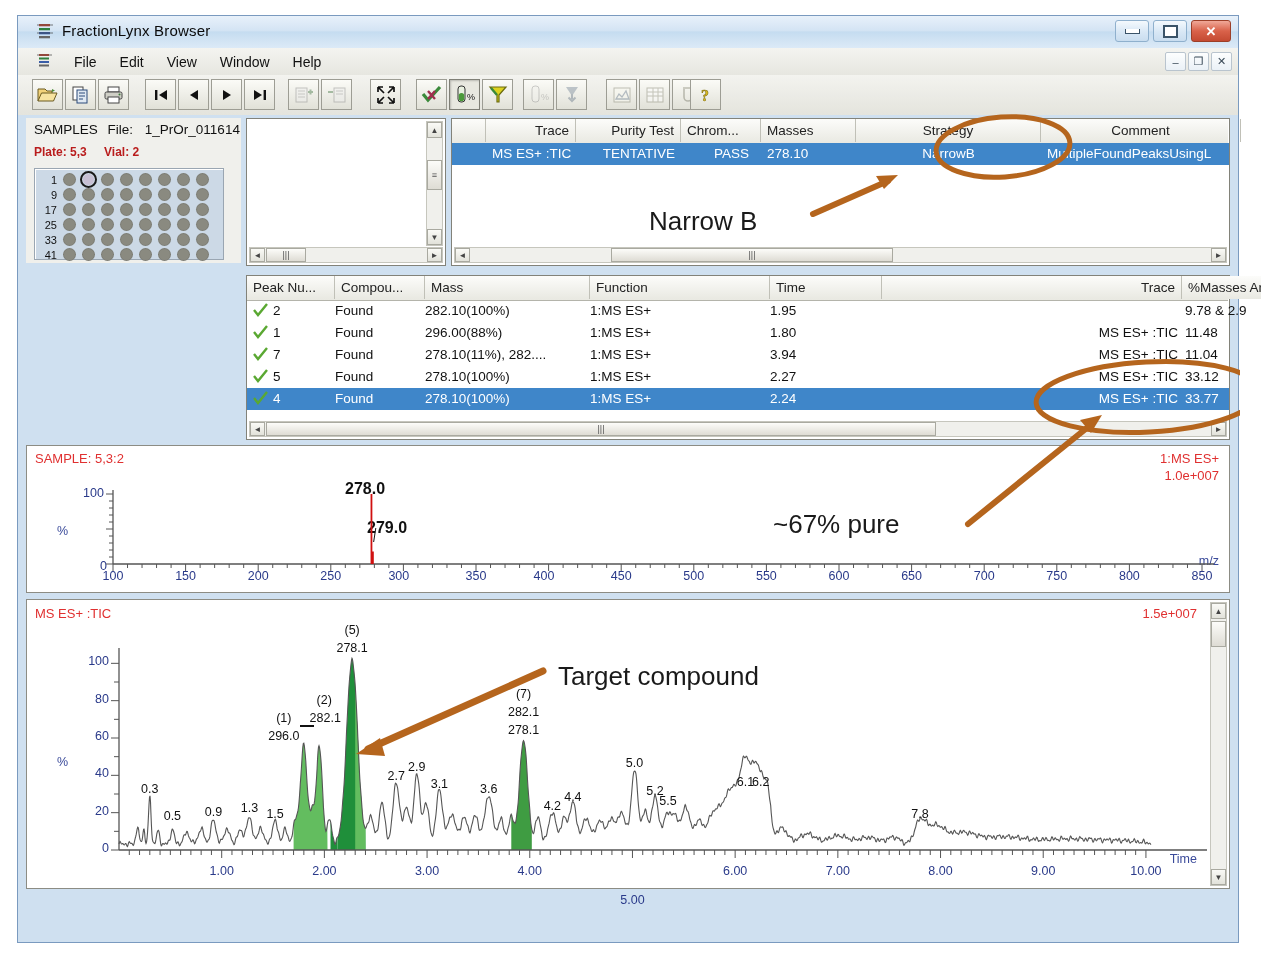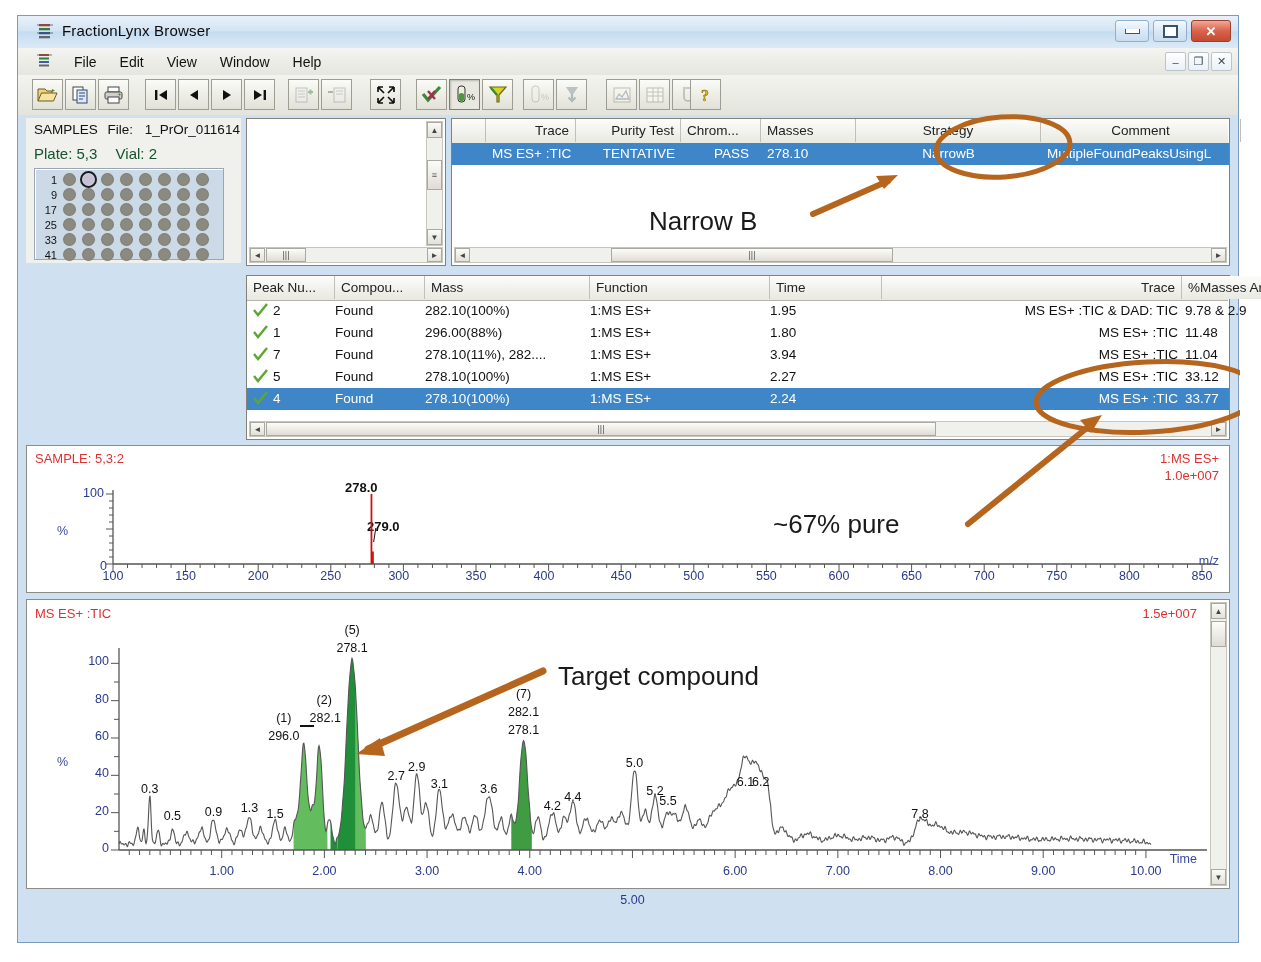--- a/index.html
+++ b/index.html
@@ -77,21 +77,21 @@
   .content{
     position:absolute;left:0;top:99px;right:0;bottom:0;background:#cfe0f0;
   }
   .panel{
     position:absolute;background:#f0f0ec;border:1px solid #a8a89f;box-sizing:border-box;
   }
 
   
   #samples-panel{left:8px;top:3px;width:215px;height:145px;background:#f0f0ec;border:none;}
   .samp-line1{position:absolute;left:8px;top:4px;font-size:13.5px;color:#111;white-space:nowrap;}
-  .samp-line2{position:absolute;left:8px;top:27px;font-size:15px;color:#14532d;}
+  .samp-line2{position:absolute;left:8px;top:27px;font-size:12px;color:#b91c1c;font-weight:bold;}
   .plate{
     position:absolute;left:8px;top:50px;width:190px;height:92px;
     background:#ccd9e6;border:1px solid #9aa6b2;box-sizing:border-box;
     box-shadow:inset 1px 1px 0 #fff;
   }
   .plate-row{position:absolute;left:2px;height:15px;display:flex;align-items:center;}
   .plate-row .rl{width:20px;font-size:11px;color:#111;text-align:right;padding-right:3px;}
   .well{width:11px;height:11px;margin:0 4px;border-radius:50%;background:#8a8a80;
         box-shadow:0 0 0 1px #7d7d74;}
   .well.sel{background:#c8c0d4;box-shadow:none;}
@@ -130,21 +130,21 @@
   .prow.sel .pcell{color:#fff;}
   .tick{position:absolute;left:6px;top:3px;width:15px;height:15px;}
 
   
   #ms-panel{left:8px;top:330px;right:8px;height:148px;background:#fff;border:1px solid #8c8c84;}
   #tic-panel{left:8px;top:484px;right:8px;height:290px;background:#fff;border:1px solid #8c8c84;}
   .redlab{position:absolute;font-size:13px;color:#e03030;white-space:nowrap;}
   .axlab{position:absolute;font-size:12.5px;color:#3a4a9a;}
   .axnum{position:absolute;font-size:12.5px;color:#2a3a8a;}
   .pklab{position:absolute;font-size:12.5px;color:#111;white-space:nowrap;text-align:center;}
-  .mslab{position:absolute;font-size:13px;color:#111;font-weight:bold;}
+  .mslab{position:absolute;font-size:16px;color:#111;font-weight:bold;}
 
   
   .anno{position:absolute;font-size:26px;color:#1a1a1a;white-space:nowrap;}
   svg.overlay{position:absolute;left:0;top:0;pointer-events:none;}
 </style>
 </head>
 <body>
 
 <div class="app">
 
@@ -476,21 +476,20 @@
       <div id="peak-body">
           <div class="prow" style="top: 24px;">
             <span class="tick"><svg width="15" height="15" viewBox="0 0 15 15">
                 <path d="M1 7l4 5L14 1" stroke="#5aa832" stroke-width="2.4" fill="none"></path>
               </svg></span>
             <div class="pcell" style="left: 26px; width: 60px;">2</div>
             <div class="pcell" style="left: 88px; width: 90px;">Found</div>
             <div class="pcell" style="left: 178px; width: 165px;">282.10(100%)</div>
             <div class="pcell" style="left: 343px; width: 180px;">1:MS ES+</div>
             <div class="pcell" style="left: 523px; width: 112px;">1.95</div>
-            <div class="pcell" style="left: 635px; width: 296px; text-align: right;">MS ES+ :TIC &amp; DAD: TIC</div>
             <div class="pcell" style="left: 938px; width: 100px;">9.78 &amp; 2.9</div>
           </div>
           <div class="prow" style="top: 46px;">
             <span class="tick"><svg width="15" height="15" viewBox="0 0 15 15">
                 <path d="M1 7l4 5L14 1" stroke="#5aa832" stroke-width="2.4" fill="none"></path>
               </svg></span>
             <div class="pcell" style="left: 26px; width: 60px;">1</div>
             <div class="pcell" style="left: 88px; width: 90px;">Found</div>
             <div class="pcell" style="left: 178px; width: 165px;">296.00(88%)</div>
             <div class="pcell" style="left: 343px; width: 180px;">1:MS ES+</div>

